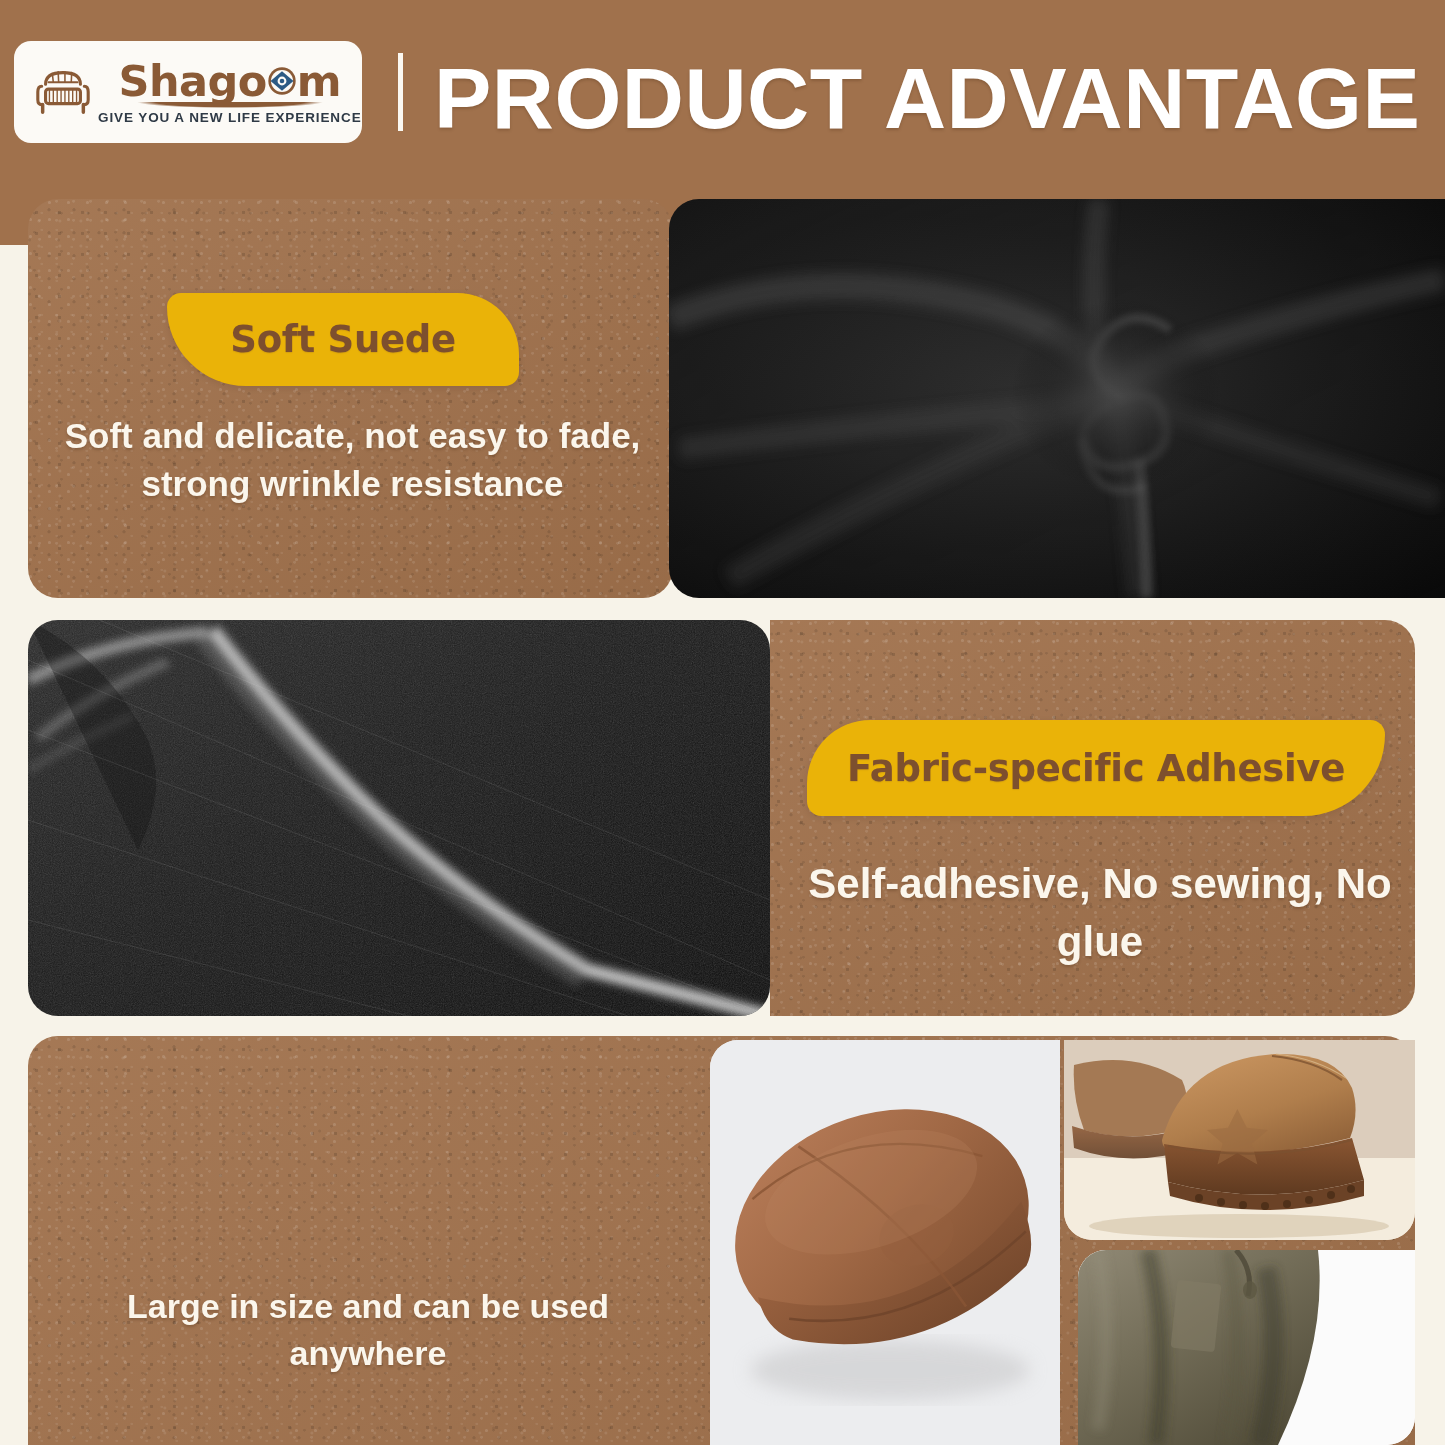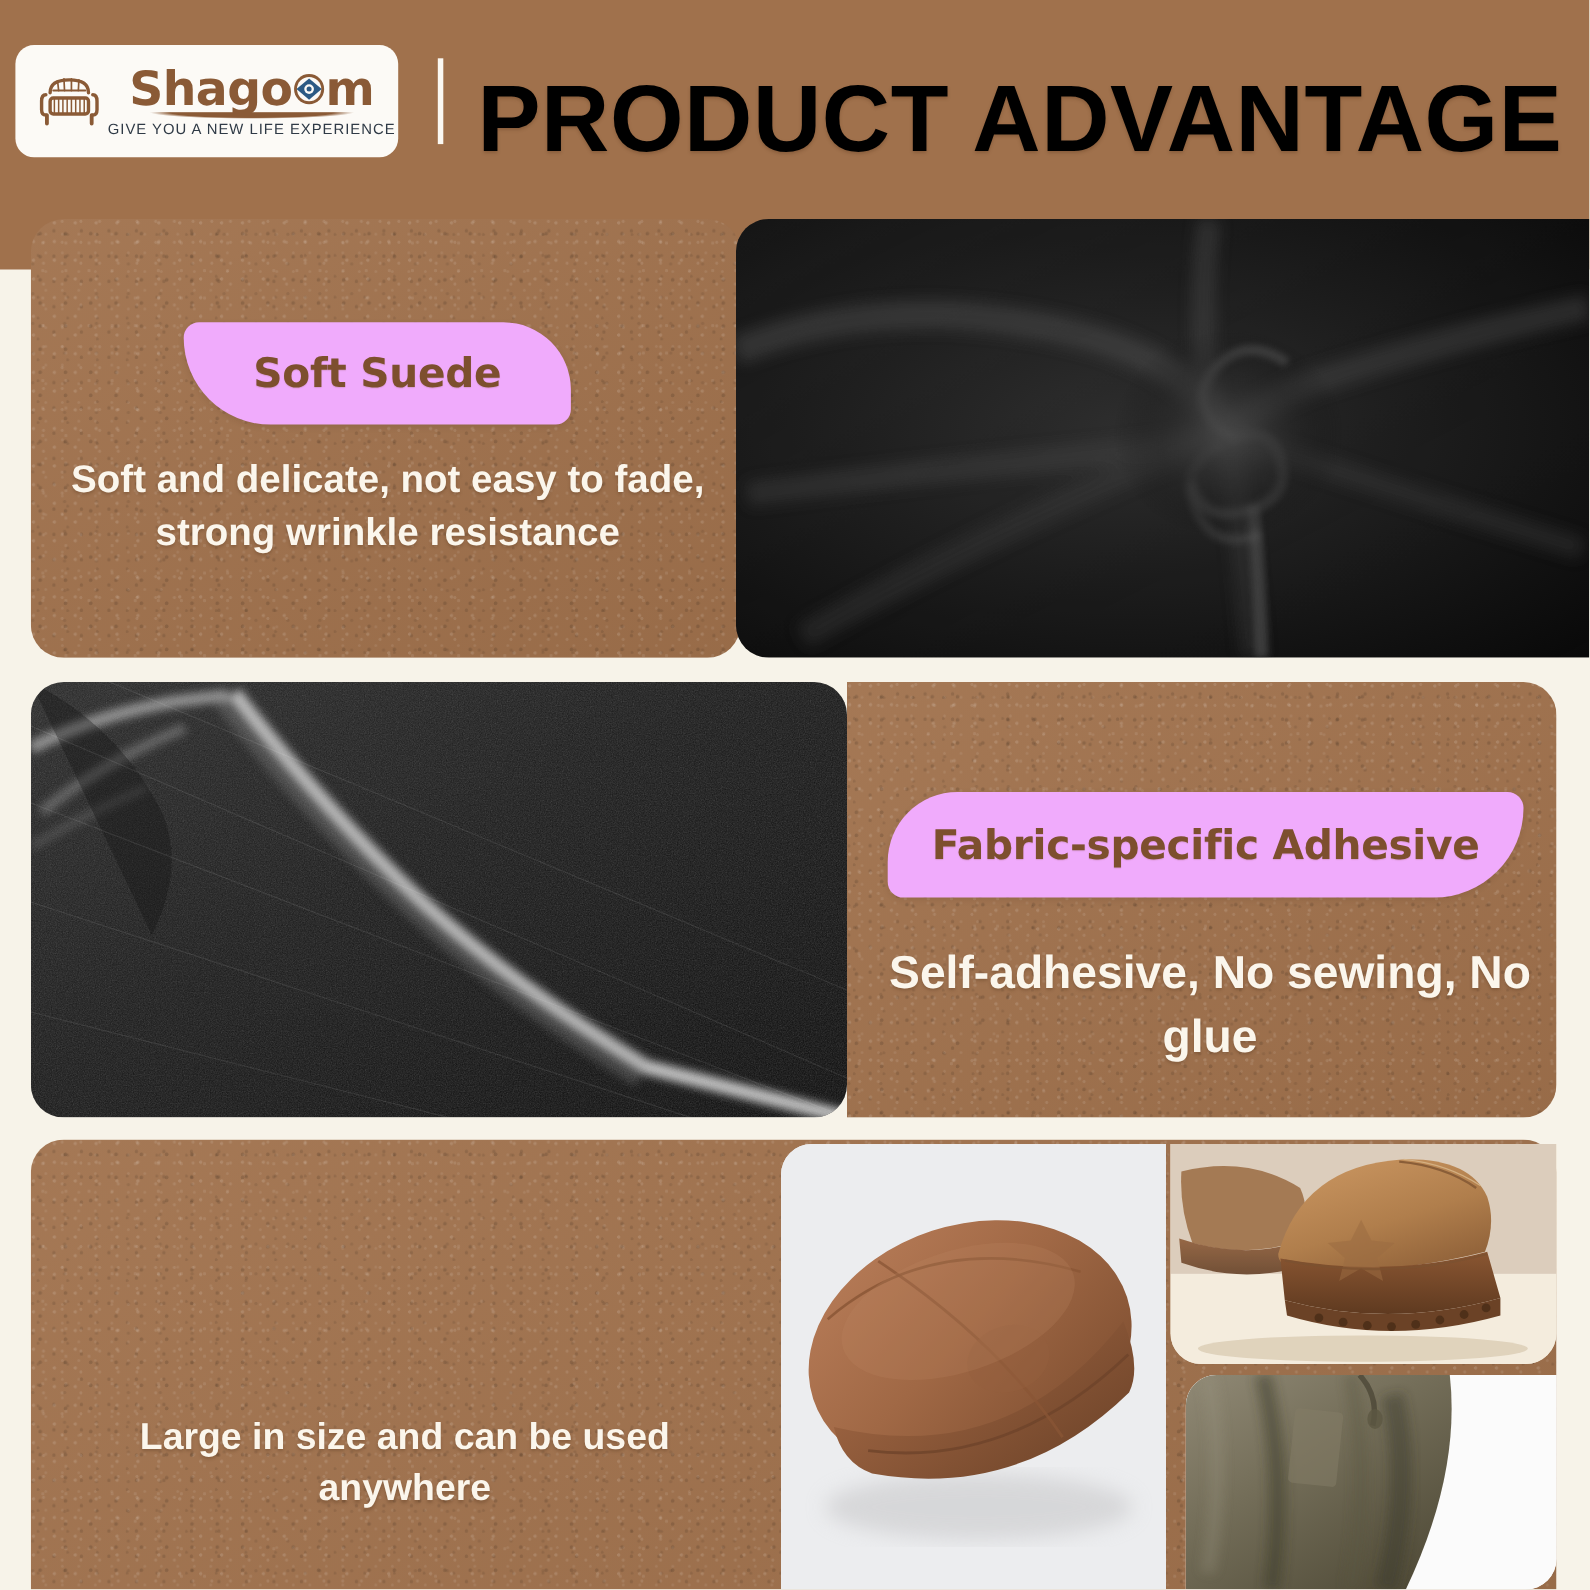--- a/index.html
+++ b/index.html
@@ -54,39 +54,39 @@
     margin:0 0px;
     vertical-align:middle;
   }
   #logo-swoosh {
     width:248px; height:7px;
     margin-top:1px;
     background:radial-gradient(ellipse 124px 8px at 50% 0%, #8A5A36 0%, #8A5A36 60%, rgba(138,90,54,0) 75%);
   }
   #logo-tagline {
     font-family:"Liberation Sans", sans-serif;
-    font-size:13.5px; font-weight:normal;
+    font-size:13.5px; font-weight:bold;
     color:#2F3A46;
     letter-spacing:0.9px;
     margin-top:1px;
     white-space:nowrap;
   }
   #header-divider {
     position:absolute; left:398px; top:53px;
     width:5px; height:78px;
     background:#FBF8F2;
   }
   #header-title {
-    position:absolute; left:434px; top:56px;
+    position:absolute; left:434px; top:46px;
     width:1000px; height:105px;
     display:flex; align-items:center;
     font-family:"Liberation Sans Narrow","Liberation Sans", sans-serif;
     font-size:86px;
     font-weight:bold;
-    color:#000000;
+    color:#ffffff;
     letter-spacing:0.5px;
     transform:scaleX(1.0);
     transform-origin:left center;
     white-space:nowrap;
     text-shadow:0 2px 3px rgba(80,45,20,0.28);
   }
 
   
   .suede {
     background-color:#A0714C;
@@ -155,21 +155,21 @@
     position:absolute; left:1078px; top:1250px;
     width:337px; height:195px;
     border-radius:28px 0 28px 0;
     overflow:hidden;
     background:#FFFFFF;
   }
 
   
   .pill {
     position:absolute;
-    background:#f0abfc;
+    background:#eab308;
     display:flex; align-items:center; justify-content:center;
     box-shadow:0 2px 6px rgba(60,35,15,0.12);
   }
   .pill span {
     font-family:"DejaVu Sans", sans-serif;
     font-size:37px; font-weight:bold;
     color:#7D4F2E;
     letter-spacing:-0.3px;
     white-space:nowrap;
     text-shadow:0 1px 1px rgba(120,75,45,0.18);

